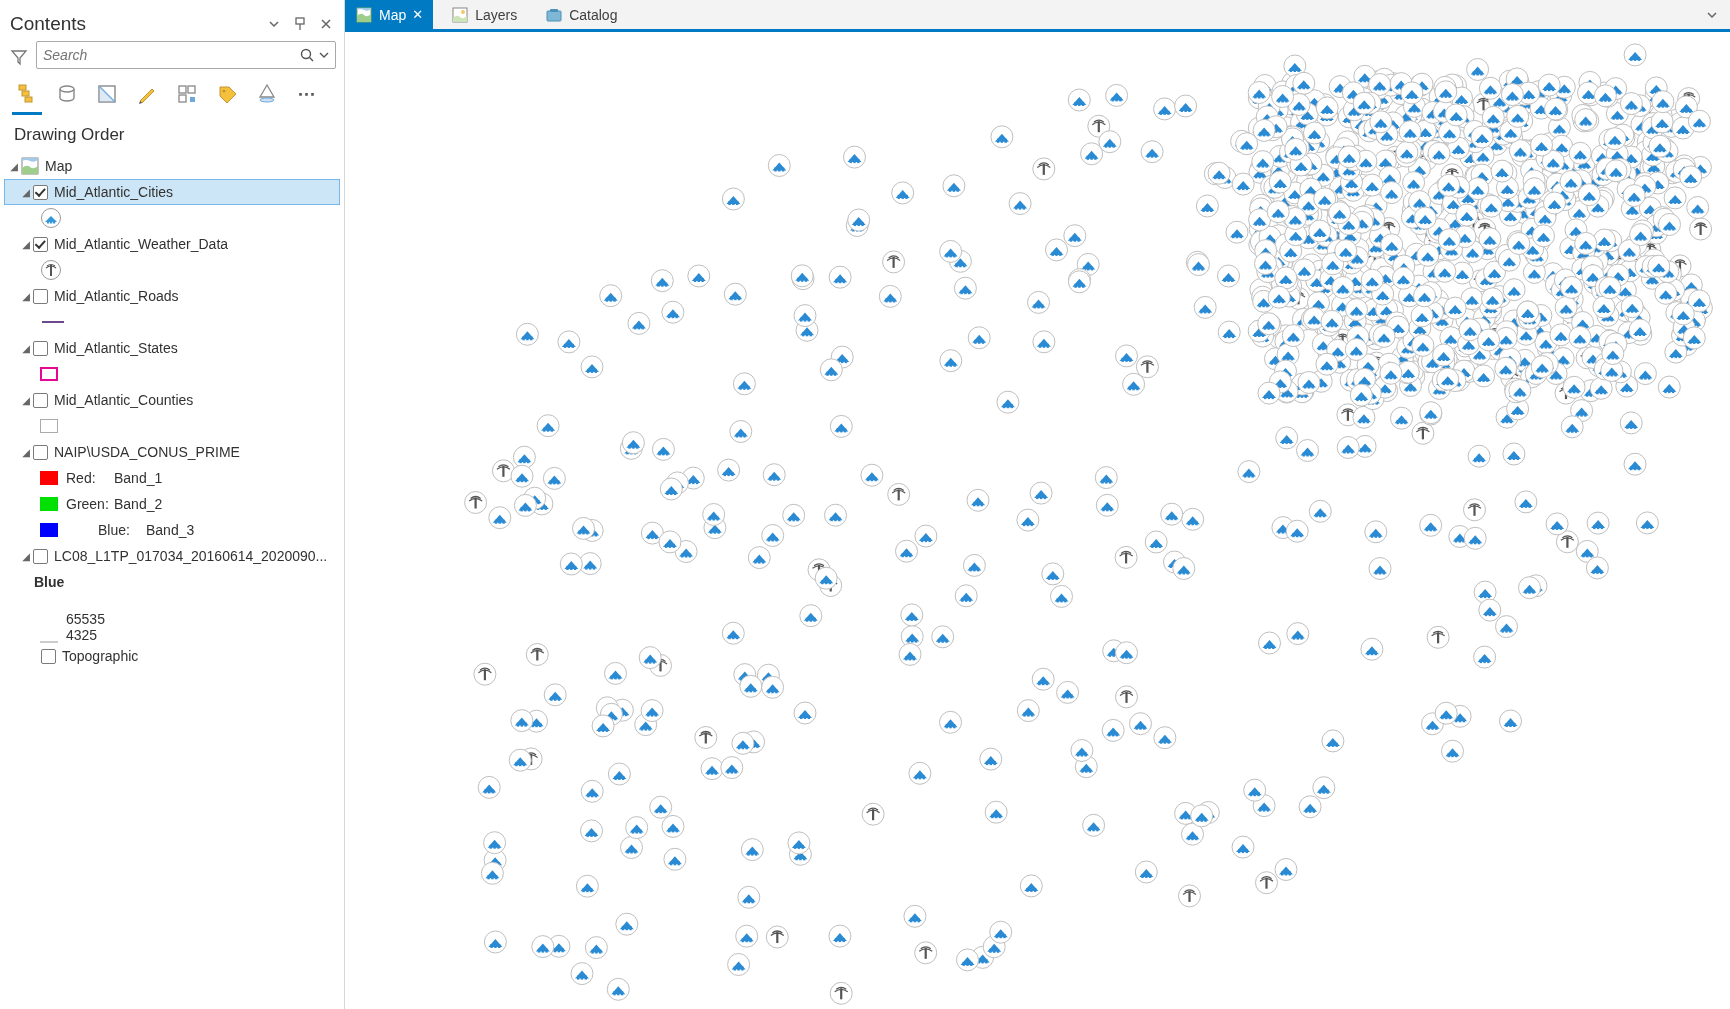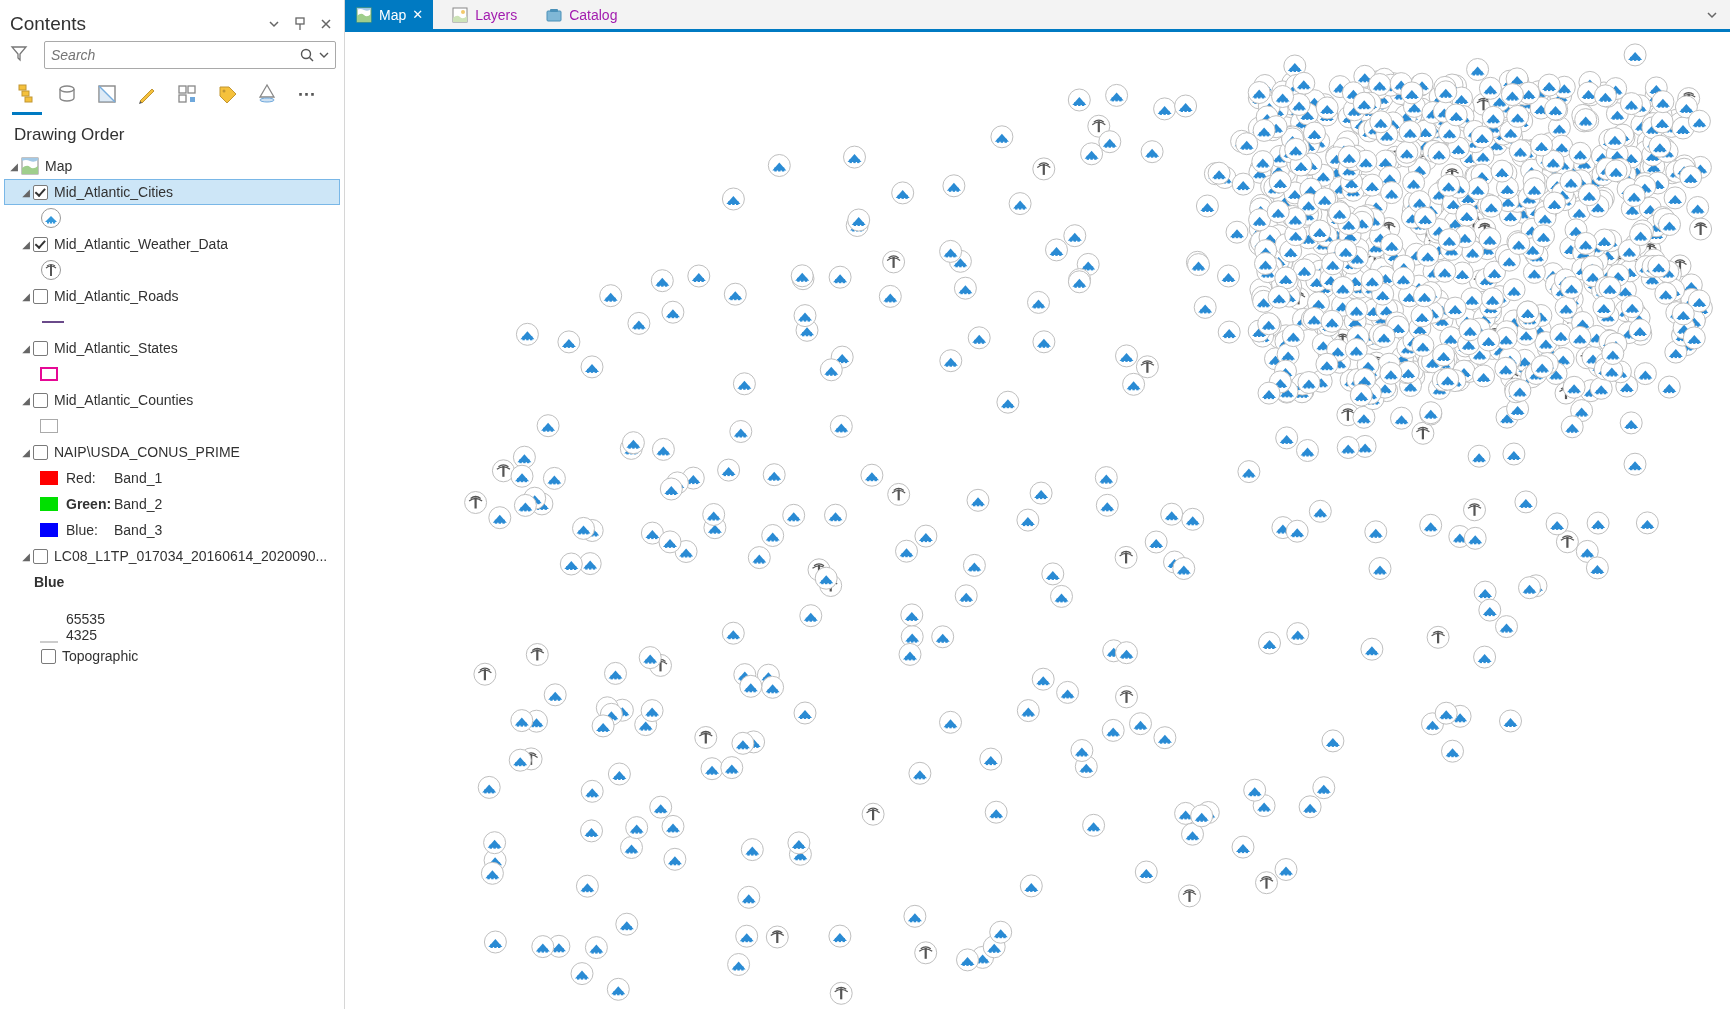--- a/index.html
+++ b/index.html
@@ -3,21 +3,21 @@
 <meta charset="utf-8">
 <style>
 * { box-sizing: border-box; margin: 0; padding: 0; }
 html, body { width: 100%; height: 100%; font-family: "Segoe UI", Tahoma, sans-serif; font-size: 14px; color: #323232; background: #fff; overflow: hidden; }
 .app { display: flex; width: 100%; height: 100%; }
 .sidebar { width: 345px; min-width: 345px; border-right: 1px solid #d6d6d6; display: flex; flex-direction: column; background: #fff; }
 .sidebar-header { display: flex; align-items: center; justify-content: space-between; padding: 13px 8px 2px 10px; }
 .sidebar-title { font-size: 19px; font-weight: 400; }
 .sidebar-header-controls { display: flex; gap: 6px; }
 .hc-btn { width: 20px; height: 20px; display: flex; align-items: center; justify-content: center; cursor: pointer; }
-.searchbar-row { display: flex; align-items: flex-start; gap: 14px; padding: 4px 8px 8px 8px; }
+.searchbar-row { display: flex; align-items: flex-end; gap: 6px; padding: 4px 8px 8px 8px; }
 .searchbar { flex: 1; display: flex; align-items: center; border: 1px solid #a9a9a9; border-radius: 2px; height: 28px; padding: 0 6px; }
 .searchbar input { border: none; outline: none; flex: 1; font-size: 14px; font-style: italic; color: #888; background: transparent; }
 .searchbar .mag { color: #555; margin-right: 4px; }
 .searchbar .dd { color: #555; cursor: pointer; }
 .toolbar { display: flex; align-items: center; gap: 14px; padding: 4px 8px 0px 14px; }
 .tool { width: 26px; height: 26px; display: flex; align-items: center; justify-content: center; cursor: pointer; position: relative; }
 .tool.active::after { content:""; position:absolute; left:-2px; right:-2px; bottom:-8px; height:3px; background:#007ac2; }
 .section-title { font-size: 17px; font-weight: 400; padding: 18px 10px 6px 14px; color:#323232;}
 .tree { flex: 1; overflow: auto; padding: 2px 4px; }
 .node { user-select: none; }
@@ -25,21 +25,21 @@
 .node-row.selected { background: #cde6f7; border: 1px solid #79b7e7; }
 .indent { display:inline-block; }
 .twisty { width: 14px; height: 14px; display: inline-flex; align-items: center; justify-content: center; color: #666; font-size: 10px; margin-right: 0px; }
 .chk { width: 15px; height: 15px; border: 1px solid #7a7a7a; border-radius: 2px; margin-right: 6px; flex-shrink:0; display:flex; align-items:center; justify-content:center; background:#fff;}
 .chk.checked::before { content:""; width:8px; height:4px; border-left:2px solid #333; border-bottom:2px solid #333; transform: rotate(-48deg) translate(0px,-1px); }
 .layer-label { white-space: nowrap; overflow: hidden; text-overflow: ellipsis; }
 .sym-row { display:flex; align-items:center; height:26px; }
 .sym-block { width:18px; height:14px; margin-right:8px; flex-shrink:0;}
 .map-area { flex:1; display:flex; flex-direction:column; position:relative; }
 .tabbar { display:flex; align-items:center; height:32px; border-bottom:3px solid #007ac2; background:#f3f3f3; padding-left:0; gap:8px;}
-.tab { display:flex; align-items:center; gap:6px; padding:0 10px; height:32px; cursor:pointer; color:#a21caf; }
+.tab { display:flex; align-items:center; gap:6px; padding:0 10px; height:32px; cursor:pointer; color:#404040; }
 .tab.active { background:#007ac2; color:#fff; }
 .tab .close { font-size:13px; }
 .tabbar .spacer { flex:1; }
 .tabbar .tabdrop { width:24px; text-align:center; color:#666; cursor:pointer; }
 .canvas-wrap { flex:1; position:relative; overflow:hidden; background:#fff; }
 #map-canvas { position:absolute; inset:0; }
 svg { display:block; }
 </style>
 </head>
 <body>
@@ -235,27 +235,27 @@
           </div>
           <div class="sym-row">
             <span class="indent" style="width:36px"></span>
             <span class="sym-block" style="background:#ff0000;"></span>
             <span style="min-width:48px;">Red:</span>
             <span>Band_1</span>
           </div>
           <div class="sym-row">
             <span class="indent" style="width:36px"></span>
             <span class="sym-block" style="background:#00e000;"></span>
-            <span style="min-width:48px;font-weight:bold;">Green:</span>
+            <span style="min-width:48px;">Green:</span>
             <span>Band_2</span>
           </div>
           <div class="sym-row">
             <span class="indent" style="width:36px"></span>
             <span class="sym-block" style="background:#0000ff;"></span>
-            <span style="min-width:48px;">Blue:</span>
+            <span style="min-width:48px;margin-left:32px;">Blue:</span>
             <span>Band_3</span>
           </div>
         </div>
         <div class="node">
           <div class="node-row ">
             <span class="indent" style="width:14px"></span>
             <span class="twisty">◢</span>
             <span class="chk"></span>
             <span class="layer-label">LC08_L1TP_017034_20160614_2020090...</span>
           </div>

